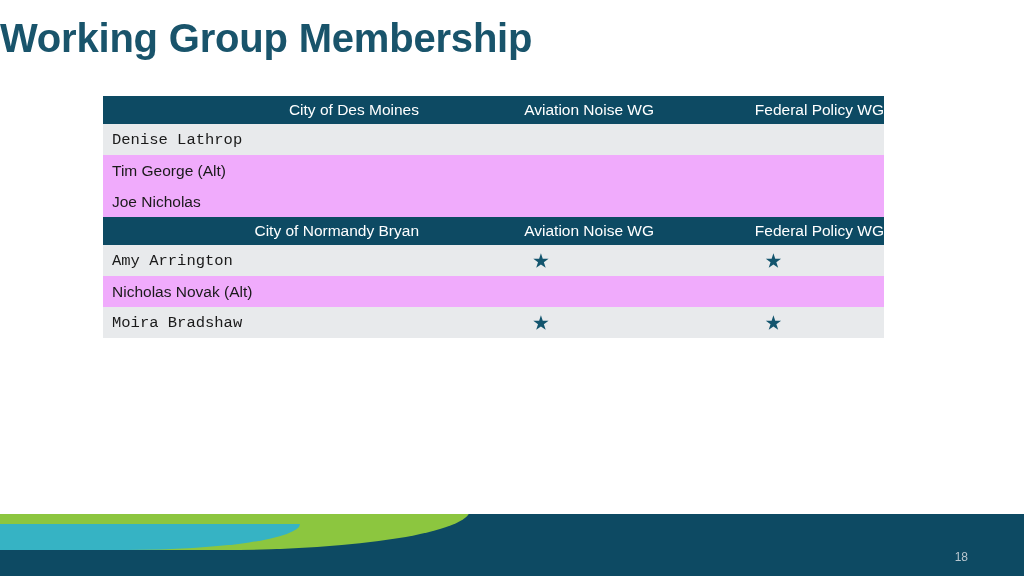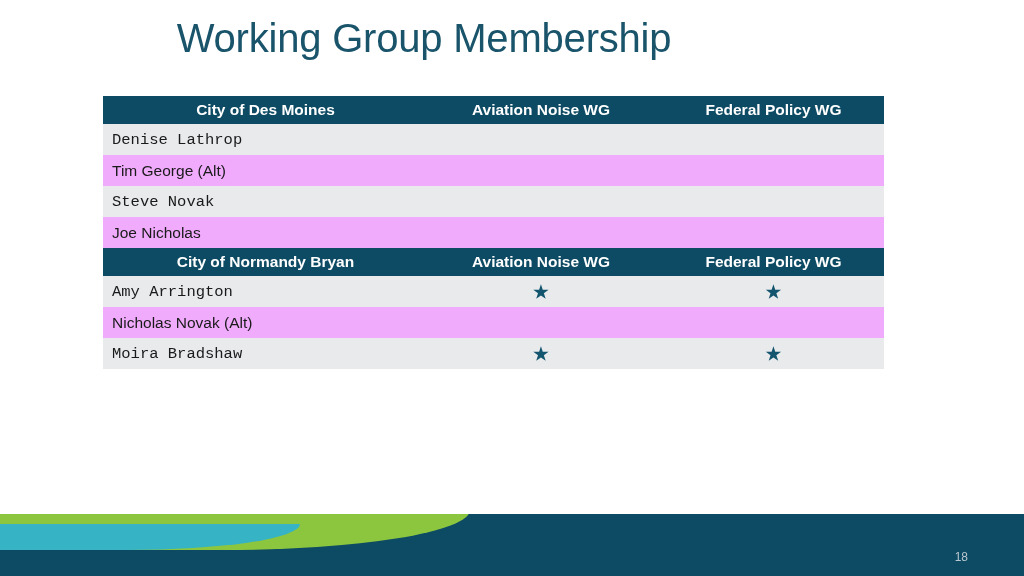--- a/index.html
+++ b/index.html
@@ -21,23 +21,23 @@
     height: 576px;
     background: #ffffff;
     overflow: hidden;
   }
 
   .slide-title {
     position: absolute;
     top: 16px;
     left: 0;
     width: 848px;
-    text-align: center;
+    text-align: left;
     font-size: 40px;
-    font-weight: normal;
+    font-weight: bold;
     color: #19546b;
     letter-spacing: -0.2px;
   }
 
   .table-wrap {
     position: absolute;
     top: 96px;
     left: 103px;
     width: 781px;
   }
@@ -49,22 +49,22 @@
   }
 
   table.membership col.c0 { width: 316px; }
   table.membership col.c1 { width: 235px; }
   table.membership col.c2 { width: 230px; }
 
   table.membership tr.header th {
     background: #0d4a63;
     color: #ffffff;
     font-size: 15.5px;
-    font-weight: bold;
-    text-align: center;
+    font-weight: normal;
+    text-align: right;
     padding: 5px 0 5px 9px;
     height: 16px;
     border: none;
   }
 
   table.membership tr.header th.starcol {
     padding-left: 9px;
   }
 
   table.membership td {
@@ -156,25 +156,20 @@
         <tr class="odd">
           <td>Denise Lathrop</td>
           <td class="starcell"><span class="star"></span></td>
           <td class="starcell"><span class="star"></span></td>
         </tr>
         <tr class="even">
           <td>Tim George (Alt)</td>
           <td class="starcell"><span class="star"></span></td>
           <td class="starcell"><span class="star"></span></td>
         </tr>
-        <tr class="odd">
-          <td>Steve Novak</td>
-          <td class="starcell"><span class="star"></span></td>
-          <td class="starcell"><span class="star"></span></td>
-        </tr>
         <tr class="even">
           <td>Joe Nicholas</td>
           <td class="starcell"><span class="star"></span></td>
           <td class="starcell"><span class="star"></span></td>
         </tr>
 
         <tr class="header">
           <th>City of Normandy Bryan</th>
           <th class="starcol">Aviation Noise WG</th>
           <th class="starcol">Federal Policy WG</th>

